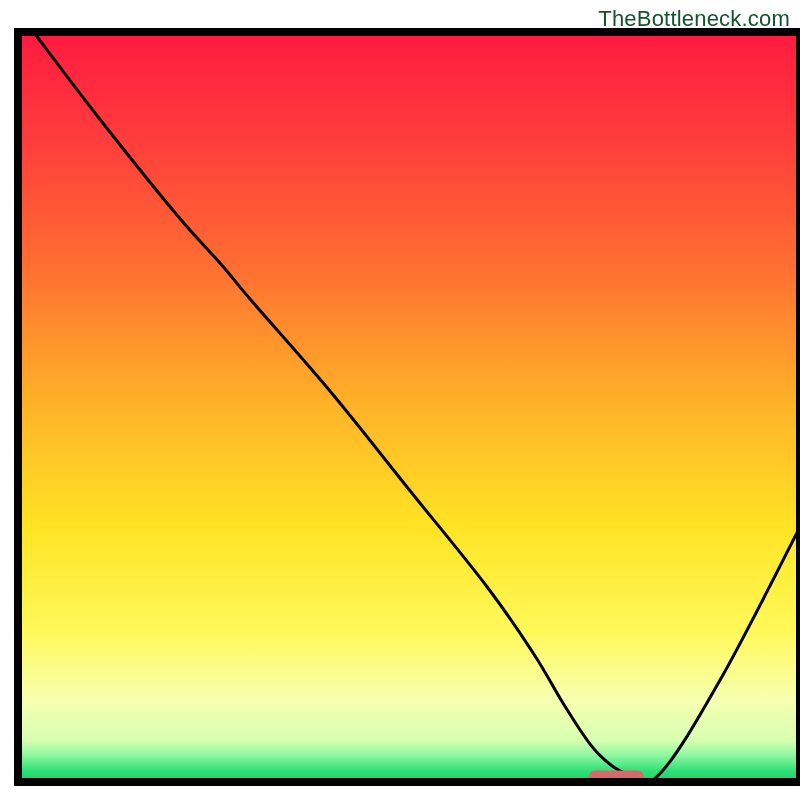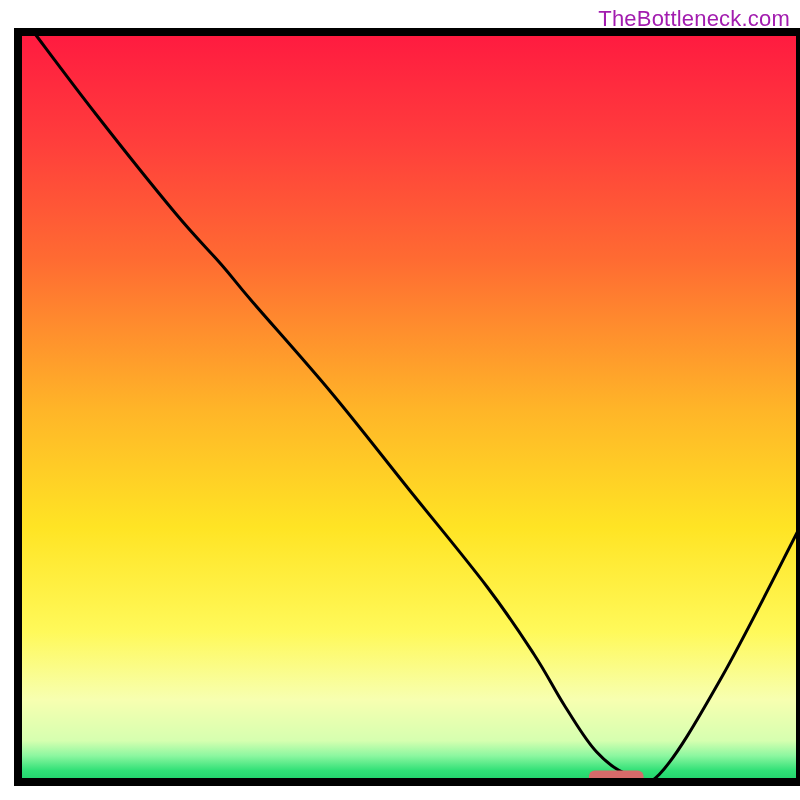--- a/index.html
+++ b/index.html
@@ -18,21 +18,21 @@
   svg {
     display: block;
   }
   .watermark {
     position: absolute;
     top: 6px;
     right: 10px;
     font-family: Arial, Helvetica, sans-serif;
     font-size: 22px;
     font-weight: 400;
-    color: #a21caf;
+    color: #14532d;
     letter-spacing: 0.2px;
     user-select: none;
   }
 </style>
 </head>
 <body>
 
 <div class="canvas-wrap">
 
   <div class="watermark">TheBottleneck.com</div>

